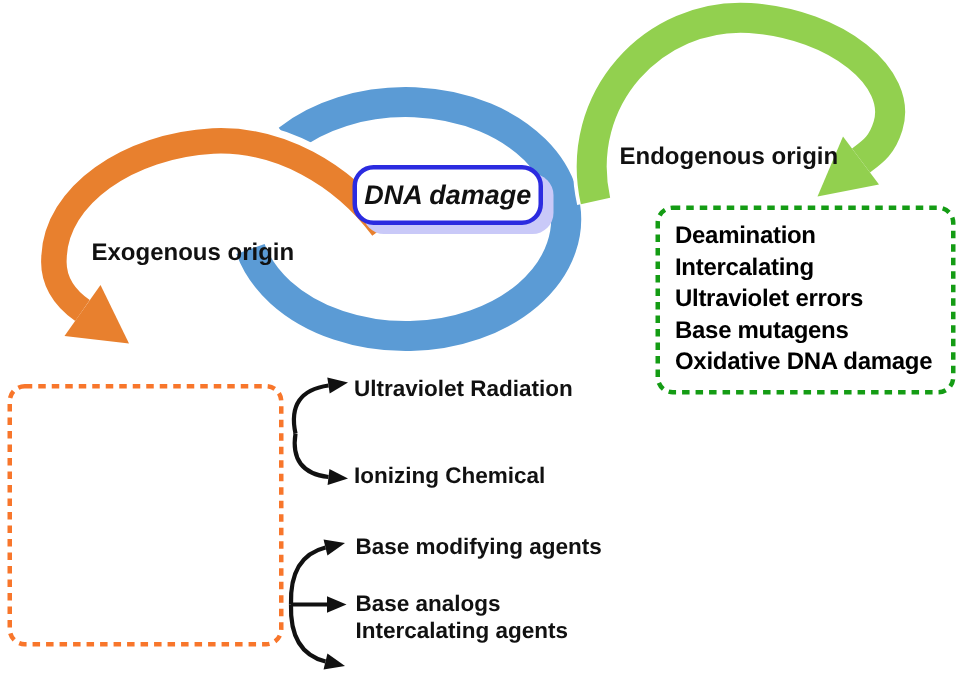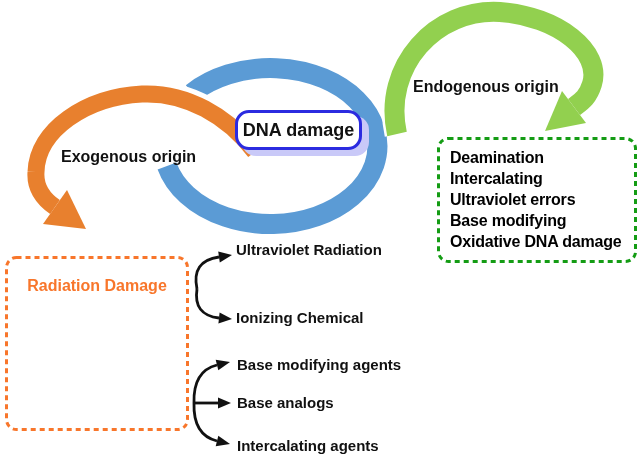--- a/index.html
+++ b/index.html
@@ -9,21 +9,21 @@
   }
   #arrow-layer{position:absolute;left:0;top:0;z-index:1;}
   .label{position:absolute;z-index:2;white-space:nowrap;color:#111111;font-weight:bold;}
   .black-sm{font-size:15px;line-height:16px;}
   .origin-lbl{font-size:16px;line-height:17px;}
   .dna-box{
     position:absolute;z-index:2;left:235px;top:110px;width:121px;height:34px;
     background:#ffffff;border:3px solid #2b2be0;border-radius:14px;
     box-shadow:7px 6px 0 0 #c9c9f8;
     display:flex;align-items:center;justify-content:center;
-    font-size:18px;color:#111111;
+    font-size:18px;color:#111111;font-style:italic;
   }
   .green-list{
     position:absolute;z-index:2;left:450px;top:147px;width:186px;
     color:#000000;font-size:16px;line-height:21px;letter-spacing:-0.2px;white-space:nowrap;
   }
   .orange-lbl{
     position:absolute;z-index:2;left:5px;width:184px;text-align:center;
     color:#f8762b;font-size:16px;line-height:17px;white-space:nowrap;
   }
 </style>
@@ -60,32 +60,31 @@
     <path d="M 194 403 L 218 403" fill="none" stroke-width="2.8" stroke="#111111"></path>
     <polygon points="231,403 218,408.5 218,397.5" fill="#111111"></polygon>
     <path d="M 194 403 Q 193 435 217 441" fill="none" stroke-width="2.8" stroke="#111111"></path>
     <polygon points="230,444 215.7,446.3 218.3,435.7" fill="#111111"></polygon>
   </svg>
 
   <div class="dna-box">
     <span>DNA damage</span>
   </div>
 
-  <div class="label origin-lbl" style="left:61px;top:148px;">Exogenous origin</div>
-  <div class="label origin-lbl" style="left:413px;top:78px;text-align:right;">Endogenous origin</div>
+  <div class="label origin-lbl" style="left:61px;top:160px;">Exogenous origin</div>
+  <div class="label origin-lbl" style="left:413px;top:96px;text-align:right;">Endogenous origin</div>
 
   <div class="green-list">
     <div>Deamination</div>
     <div>Intercalating</div>
     <div>Ultraviolet errors</div>
-    <div>Base modifying</div>
+    <div>Base mutagens</div>
     <div>Oxidative DNA damage</div>
   </div>
 
-  <div class="orange-lbl" style="top:277px;">Radiation Damage</div>
 
-  <div class="label black-sm" style="left:236px;top:242px;">Ultraviolet Radiation</div>
+  <div class="label black-sm" style="left:236px;top:252px;">Ultraviolet Radiation</div>
   <div class="label black-sm" style="left:236px;top:310px;">Ionizing Chemical</div>
   <div class="label black-sm" style="left:237px;top:395px;">Base analogs</div>
   <div class="label black-sm" style="left:237px;top:357px;">Base modifying agents</div>
-  <div class="label black-sm" style="left:237px;top:438px;">Intercalating agents</div>
+  <div class="label black-sm" style="left:237px;top:413px;">Intercalating agents</div>
 
 </div>
 
 </body></html>

